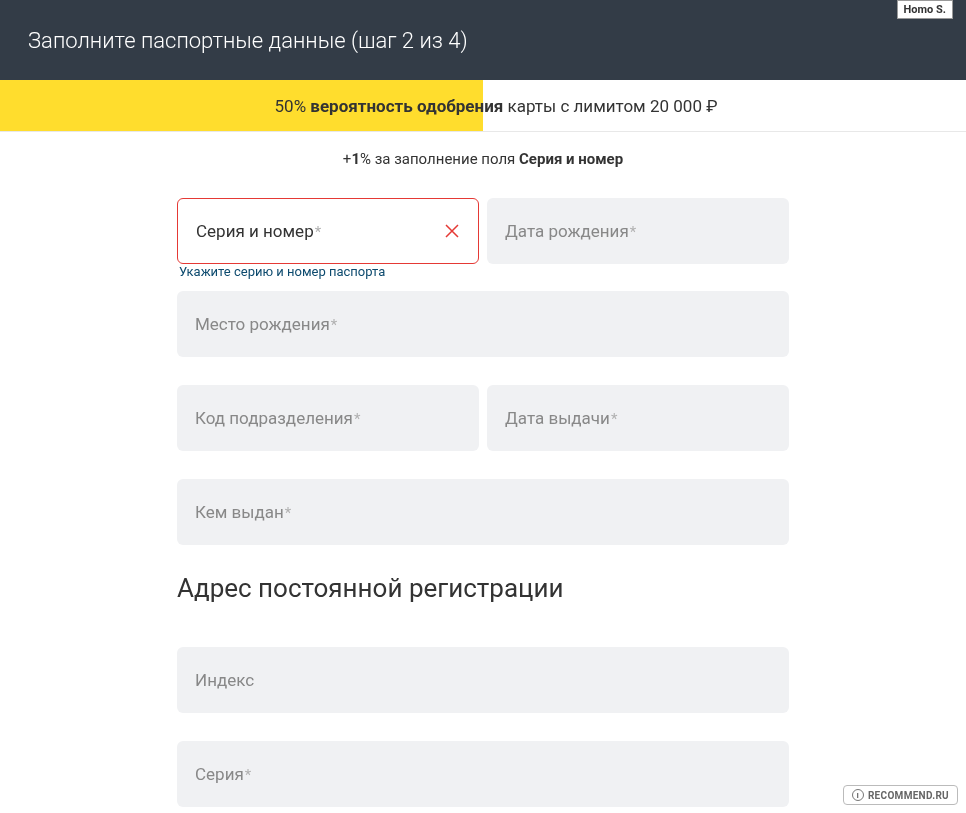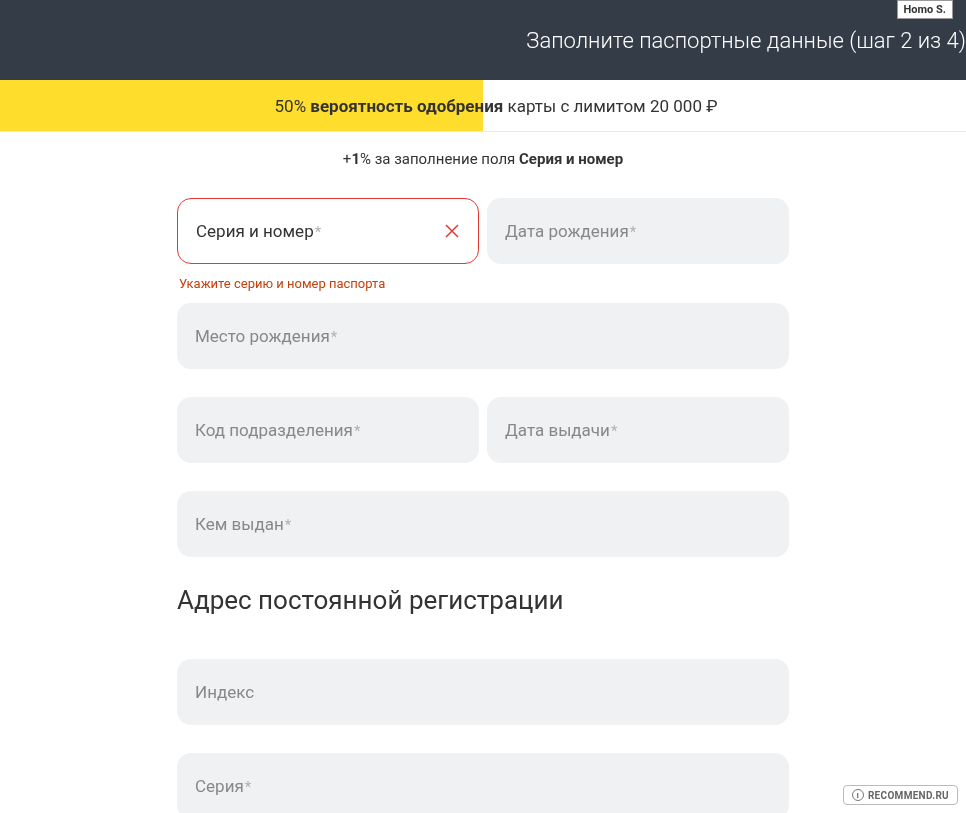--- a/index.html
+++ b/index.html
@@ -13,21 +13,21 @@
       width: 966px;
       height: 813px;
       overflow: hidden;
       position: relative;
     }
     .header {
       background: #333c47;
       height: 80px;
       display: flex;
       align-items: center;
-      justify-content: flex-end;
+      justify-content: flex-start;
       color: #ffffff;
       font-size: 22px;
       font-weight: 300;
       padding-left: 28px;
     }
     .approval-banner {
       background: #ffffff;
       height: 52px;
       display: flex;
       align-items: center;
@@ -86,21 +86,21 @@
       margin-bottom: 12px;
     }
     .form-field {
       flex: 1;
       position: relative;
     }
     .input-wrapper {
       position: relative;
       height: 66px;
       background: #f0f1f3;
-      border-radius: 14px;
+      border-radius: 6px;
       display: flex;
       align-items: center;
       padding: 0 18px;
     }
     .input-wrapper.error {
       background: #ffffff;
       border: 1px solid #e53935;
     }
     .input-label {
       color: #888888;
@@ -121,23 +121,23 @@
       right: 18px;
       width: 16px;
       height: 16px;
       cursor: pointer;
     }
     .clear-icon svg {
       width: 100%;
       height: 100%;
     }
     .error-text {
-      color: #c2410c;
+      color: #0c4a6e;
       font-size: 13px;
-      margin-top: 12px;
+      margin-top: 0;
       padding-left: 2px;
     }
     .section-title {
       font-size: 26px;
       font-weight: 400;
       color: #333333;
       margin: 24px 0 44px 0;
     }
     .top-right-badge {
       position: absolute;

